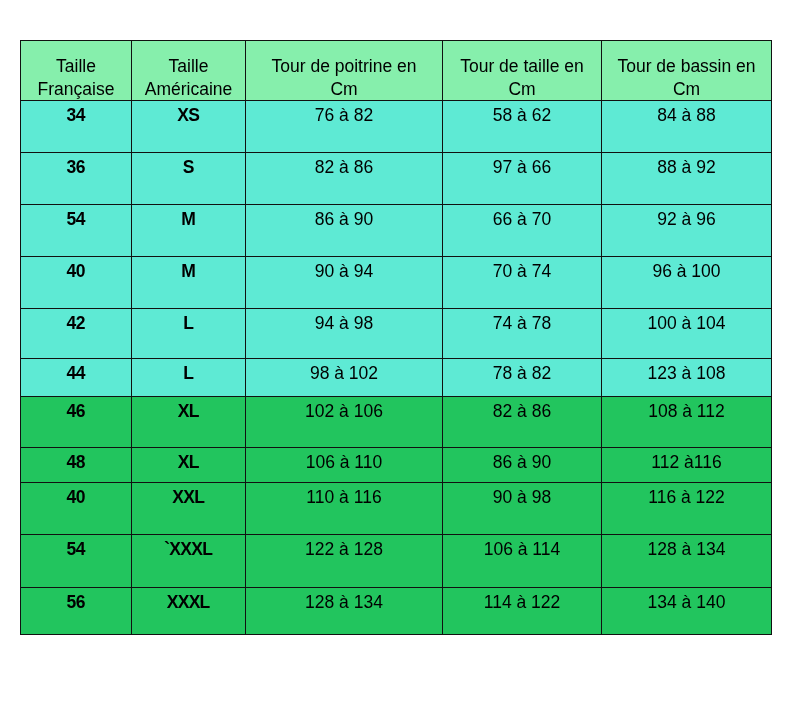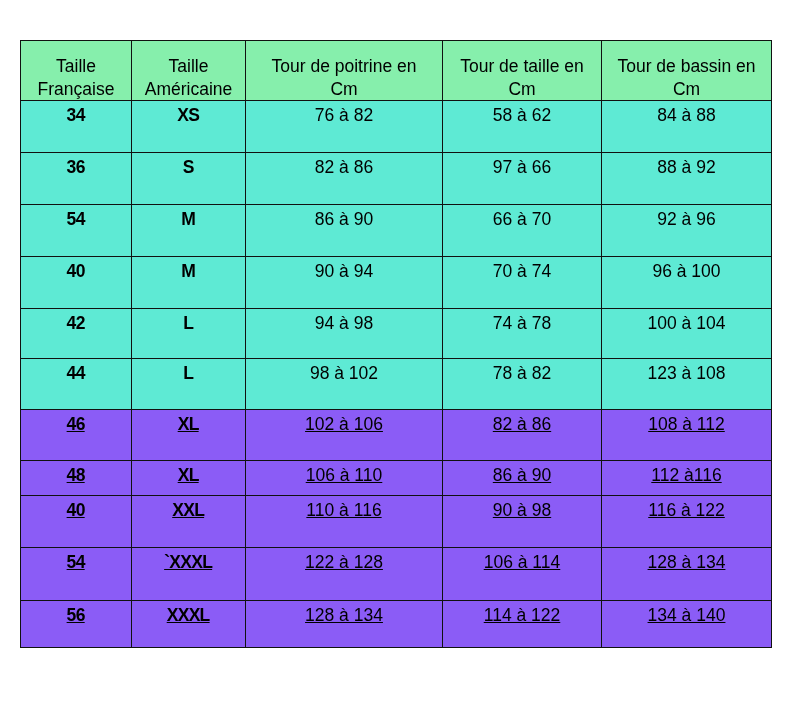--- a/index.html
+++ b/index.html
@@ -47,21 +47,21 @@
     background: #86efac;
     height: 52px;
     padding-top: 14px;
     box-sizing: border-box;
   }
   table.size-table tbody td {
     padding-top: 3px;
     box-sizing: border-box;
   }
   table.size-table tbody tr.green td { background: #5eead4; }
-  table.size-table tbody tr.red   td { background: #8b5cf6; text-decoration: underline; }
+  table.size-table tbody tr.red   td { background: #22c55e; }
   table.size-table td.sz, table.size-table td.us { font-weight: bold; letter-spacing: -0.7px; text-indent: -0.7px; }
   col.c1 { width: 111px; }
   col.c2 { width: 114px; }
   col.c3 { width: 197px; }
   col.c4 { width: 159px; }
   col.c5 { width: 170px; }
 </style>
 </head>
 <body>
 
@@ -128,21 +128,21 @@
         <td class="wa">70 à 74</td>
         <td class="hi">96 à 100</td>
       </tr>
       <tr class="green" style="height:50px">
         <td class="sz">42</td>
         <td class="us">L</td>
         <td class="ch">94 à 98</td>
         <td class="wa">74 à 78</td>
         <td class="hi">100 à 104</td>
       </tr>
-      <tr class="green" style="height:51px">
+      <tr class="green" style="height:38px">
         <td class="sz">44</td>
         <td class="us">L</td>
         <td class="ch">98 à 102</td>
         <td class="wa">78 à 82</td>
         <td class="hi">123 à 108</td>
       </tr>
       <tr class="red" style="height:51px">
         <td class="sz">46</td>
         <td class="us">XL</td>
         <td class="ch">102 à 106</td>

